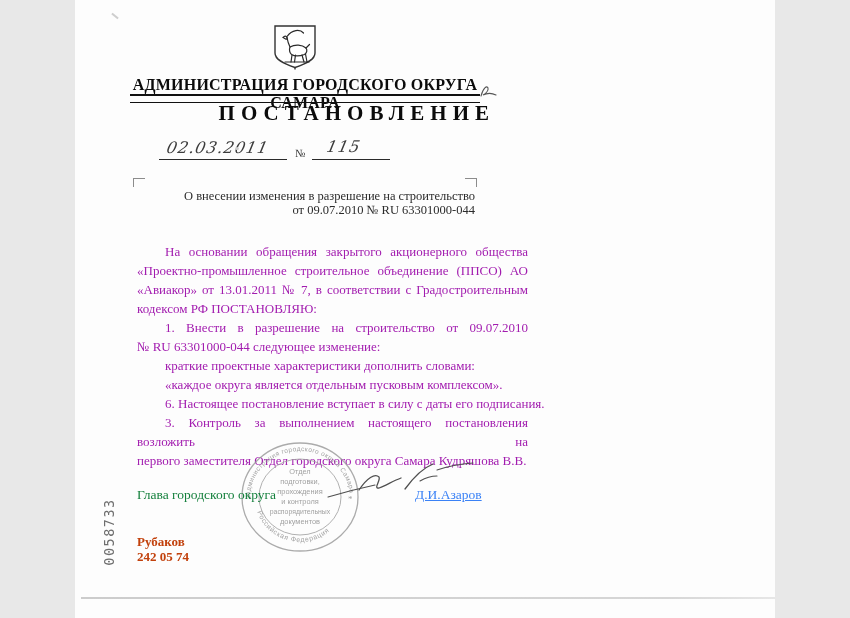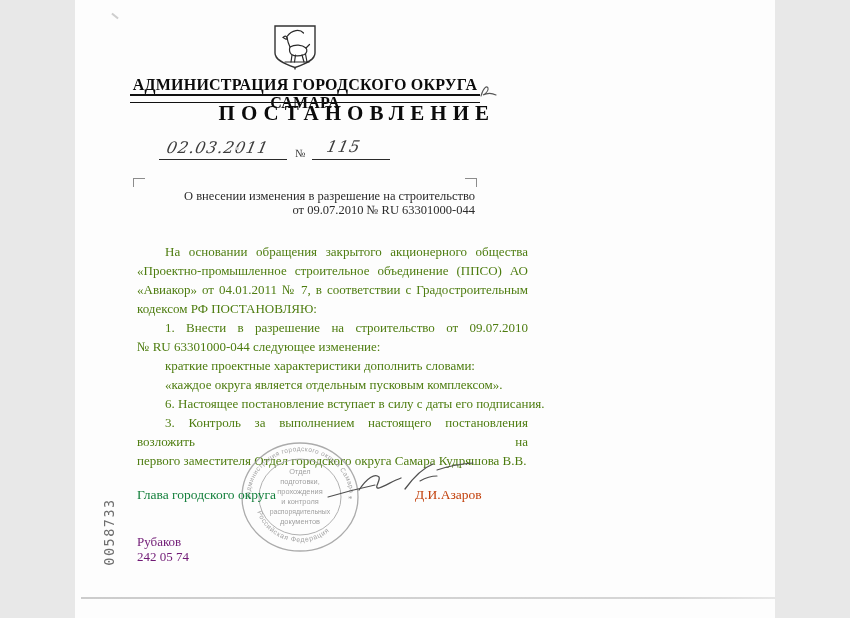--- a/index.html
+++ b/index.html
@@ -32,29 +32,29 @@
   .uline-num{left:237px;top:158px;width:78px;}
   .no-sign{left:220px;top:147px;font-size:11px;color:#333;}
   
   .corner{width:11px;height:8px;}
   .corner.l{left:58px;top:178px;border-top:1.2px solid #8c8c8c;border-left:1.2px solid #8c8c8c;}
   .corner.r{left:390px;top:178px;border-top:1.2px solid #8c8c8c;border-right:1.2px solid #8c8c8c;}
   
   .subject{left:60px;top:190px;width:340px;text-align:right;
     font-size:12.5px;line-height:13.5px;color:#2b2b2b;}
   
-  .body-text{left:62px;top:242px;width:391px;font-size:13px;line-height:19px;color:#4d7c0f;}
+  .body-text{left:62px;top:242px;width:391px;font-size:13px;line-height:19px;color:#a21caf;}
   .bline{white-space:nowrap;}
   .bline.just{white-space:normal;text-align:justify;text-align-last:justify;}
   .bline.ind{padding-left:28px;}
   .bline.just.ind{padding-left:0;text-indent:28px;}
   
   .sign-pos{left:62px;top:487px;font-size:13.5px;color:#15803d;}
-  .sign-name{left:340px;top:487px;font-size:13.5px;color:#c2410c;}
-  .footer-exec{left:62px;top:534px;font-size:13px;line-height:15px;color:#701a75;}
+  .sign-name{left:340px;top:487px;font-size:13.5px;color:#3b82f6;text-decoration:underline;}
+  .footer-exec{left:62px;top:534px;font-size:13px;line-height:15px;color:#c2410c;font-weight:bold;}
   
   .vert-num{
     left:-16px;top:524px;font-family:"DejaVu Sans Mono", monospace;
     font-size:13.5px;letter-spacing:1.5px;color:#6e6e6e;
     transform:rotate(-90deg);transform-origin:center;width:100px;text-align:center;
   }
   
   .speck1{left:36px;top:15px;width:8px;height:2px;background:#b9b9b9;transform:rotate(40deg);opacity:.7;}
   .speck2{left:160px;top:147px;width:4px;height:3px;background:#cdcdcd;border-radius:50%;}
   .scan-edge{left:6px;top:597px;width:838px;height:2px;
@@ -103,21 +103,21 @@
   <div class="abs corner r"></div>
 
   <div class="abs subject">
     <div>О внесении изменения в разрешение на строительство</div>
     <div>от 09.07.2010 № RU 63301000-044</div>
   </div>
 
   <div class="abs body-text" id="body-lines">
       <div class="bline just ind">На основании обращения закрытого акционерного общества</div>
       <div class="bline just">«Проектно-промышленное строительное объединение (ППСО) АО</div>
-      <div class="bline just">«Авиакор» от 04.01.2011 № 7, в соответствии с Градостроительным</div>
+      <div class="bline just">«Авиакор» от 13.01.2011 № 7, в соответствии с Градостроительным</div>
       <div class="bline">кодексом РФ  ПОСТАНОВЛЯЮ:</div>
       <div class="bline just ind">1. Внести в разрешение на строительство от 09.07.2010</div>
       <div class="bline">№ RU 63301000-044 следующее изменение:</div>
       <div class="bline ind">краткие проектные характеристики дополнить словами:</div>
       <div class="bline ind">«каждое округа является отдельным пусковым комплексом».</div>
       <div class="bline ind">6. Настоящее постановление вступает в силу с даты его подписания.</div>
       <div class="bline just ind">3. Контроль за выполнением настоящего постановления возложить на</div>
       <div class="bline">первого заместителя Отдел городского округа Самара Кудряшова В.В.</div>
     </div>
 

